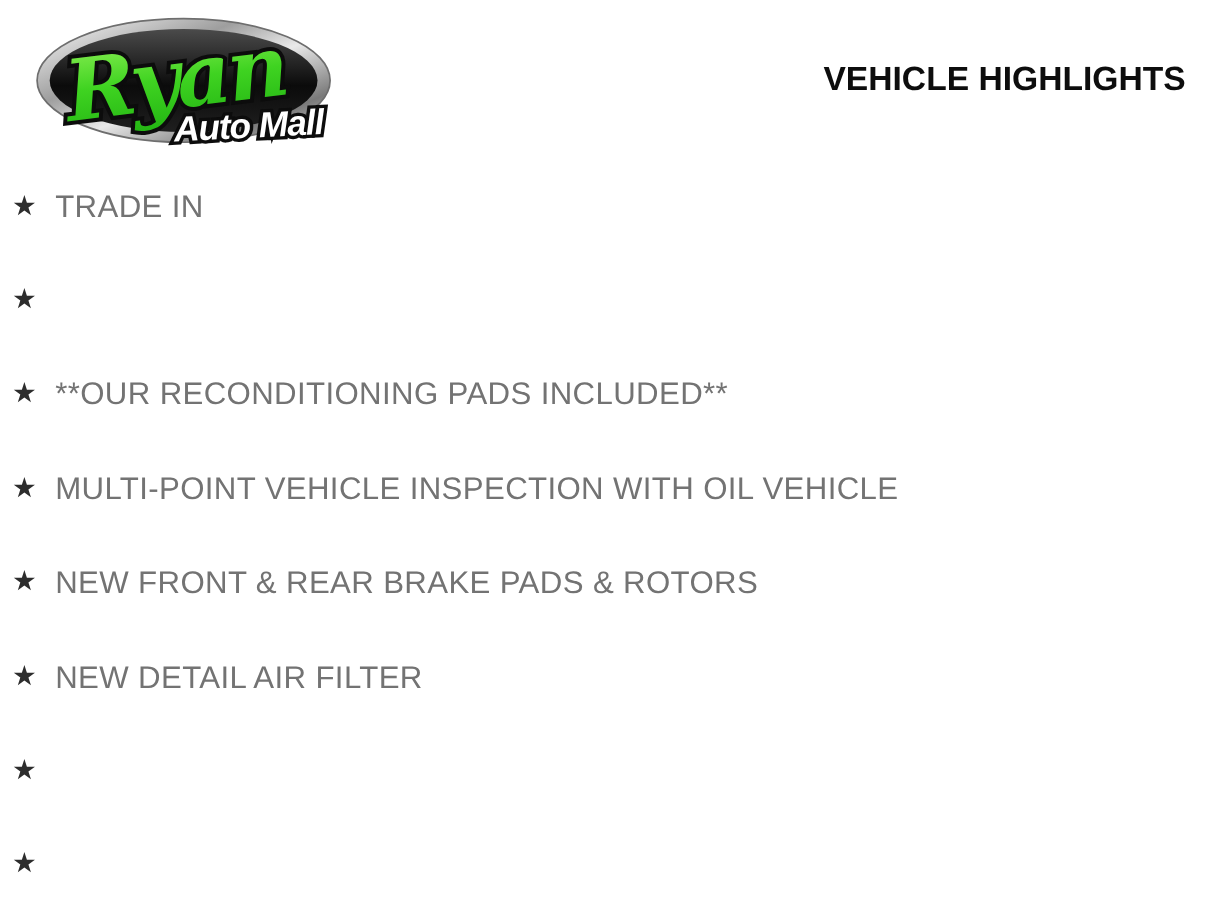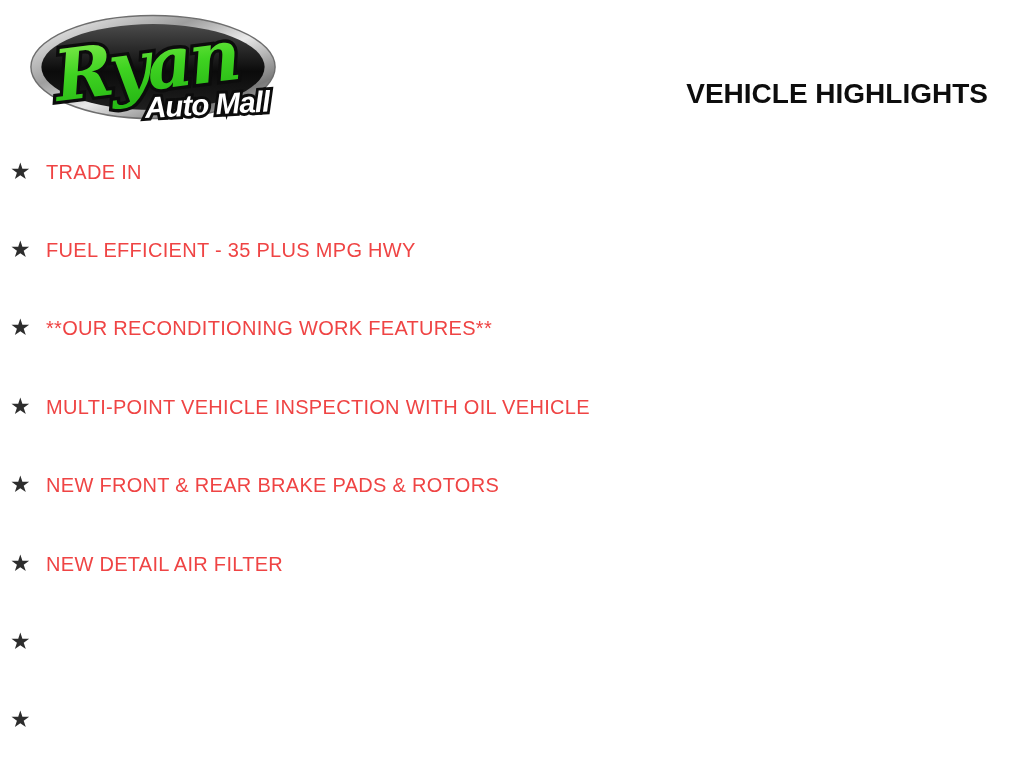--- a/index.html
+++ b/index.html
@@ -26,43 +26,42 @@
   }
   .logo-wrap svg { width: 100%; height: 100%; }
   .page-title {
     position: absolute;
     top: 50px; right: 36px;
     font-size: 28px;
     font-weight: bold;
     color: #0d0d0d;
     letter-spacing: 0px;
     white-space: nowrap;
-    margin-top: 28px;
   }
   ul.highlights {
     position: absolute;
     top: 133px; left: 10px; right: 10px;
     list-style: none;
   }
   ul.highlights li {
     height: 78.4px;
     display: flex;
     align-items: center;
   }
   .star {
     width: 36px;
     font-size: 23px;
     color: #2d2d2d;
     flex: 0 0 36px;
     text-align: left;
     transform: translateY(-1px);
   }
   .item-text {
-    font-size: 20px;
-    color: #ef4444;
+    font-size: 26px;
+    color: #737373;
     letter-spacing: 0.3px;
     white-space: nowrap;
   }
 </style>
 </head>
 <body>
 
 <div class="page">
 
   <div class="header">
@@ -98,25 +97,24 @@
     <div class="page-title">VEHICLE HIGHLIGHTS</div>
   </div>
 
   <ul class="highlights">
     <li>
       <span class="star">★</span>
       <span class="item-text">TRADE IN</span>
     </li>
     <li>
       <span class="star">★</span>
-      <span class="item-text">FUEL EFFICIENT - 35 PLUS MPG HWY</span>
     </li>
     <li>
       <span class="star">★</span>
-      <span class="item-text">**OUR RECONDITIONING WORK FEATURES**</span>
+      <span class="item-text">**OUR RECONDITIONING PADS INCLUDED**</span>
     </li>
     <li>
       <span class="star">★</span>
       <span class="item-text">MULTI-POINT VEHICLE INSPECTION WITH OIL VEHICLE</span>
     </li>
     <li>
       <span class="star">★</span>
       <span class="item-text">NEW FRONT &amp; REAR BRAKE PADS &amp; ROTORS</span>
     </li>
     <li>

